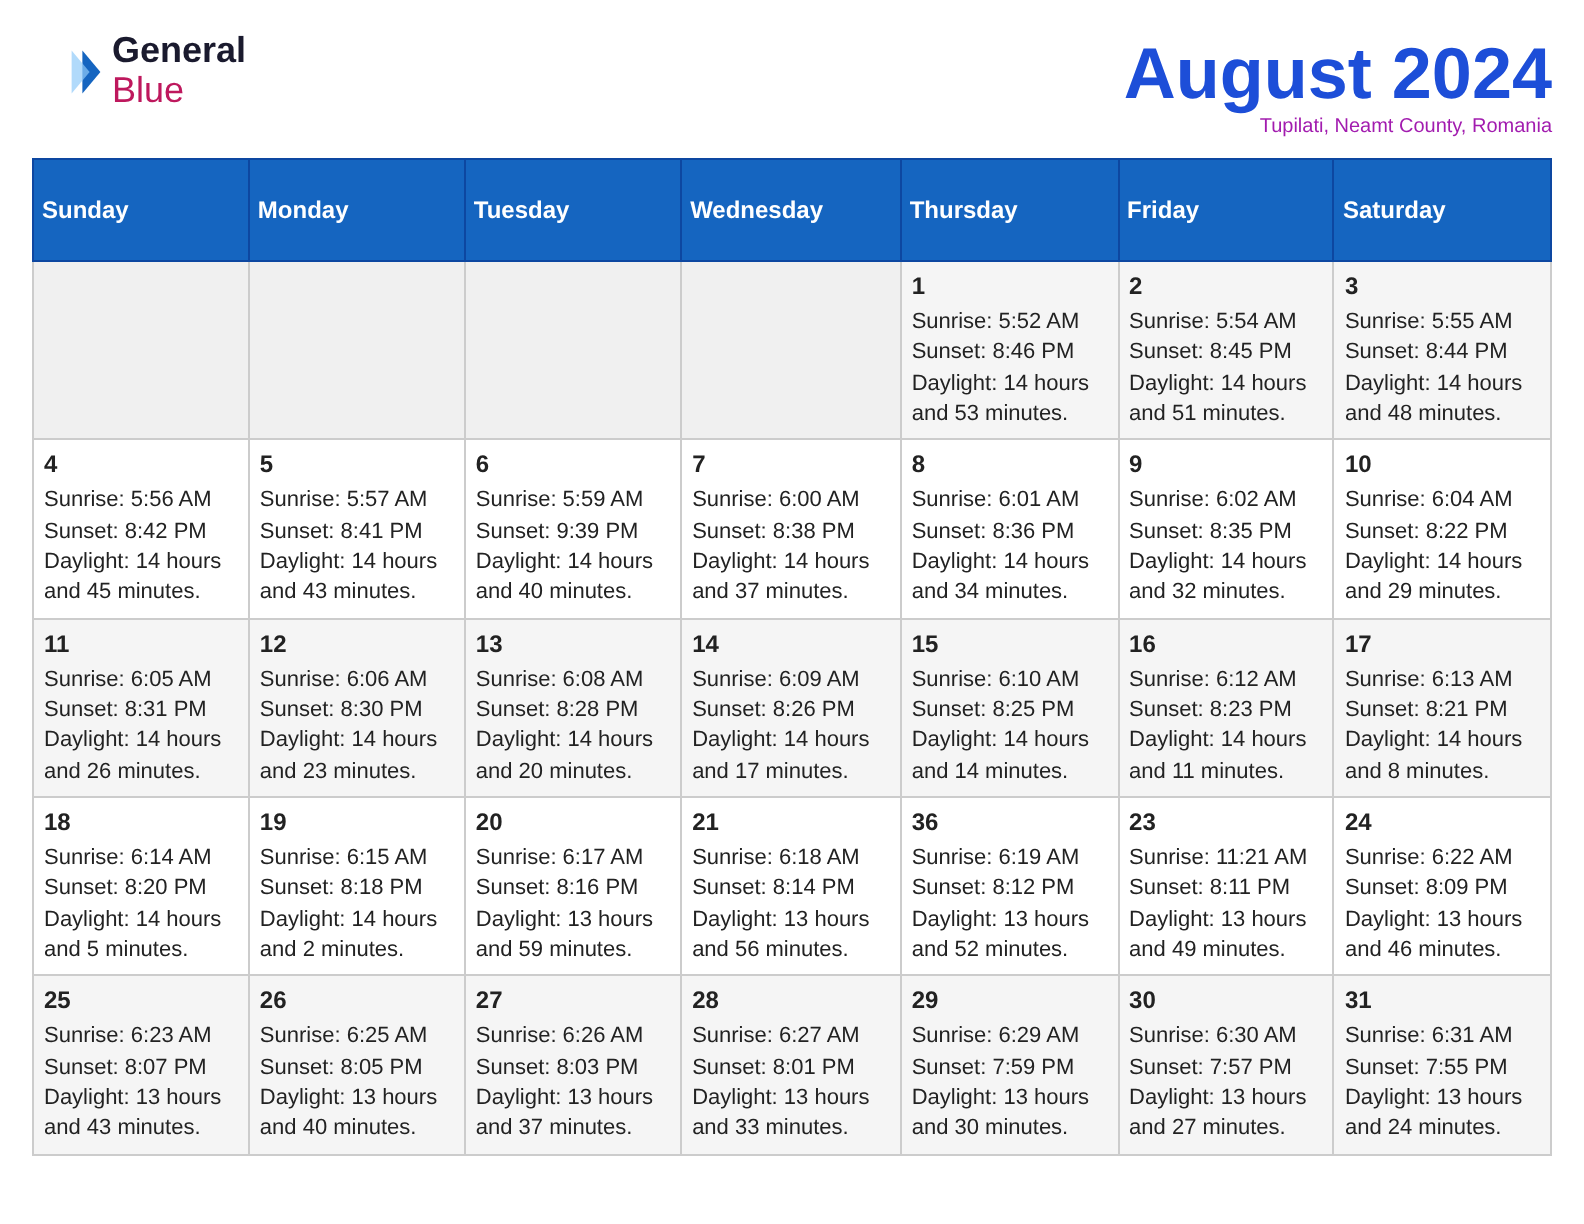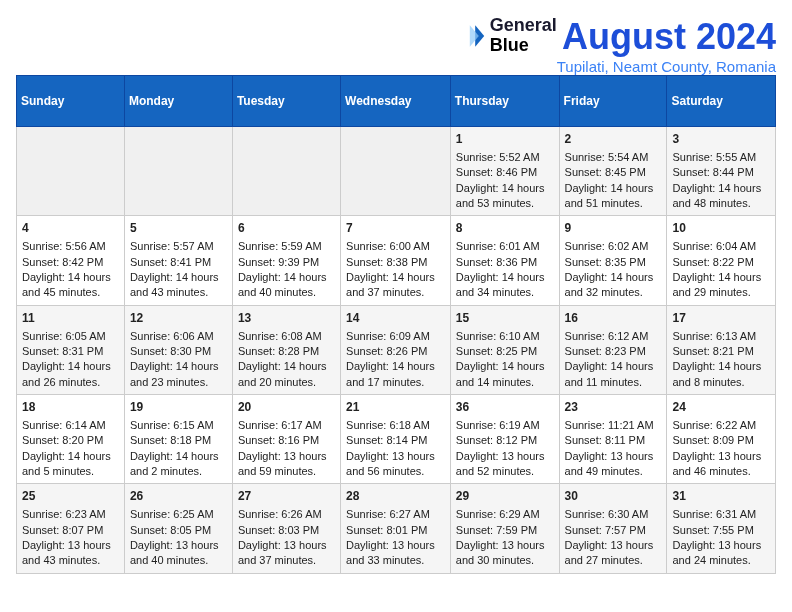--- a/index.html
+++ b/index.html
@@ -5,22 +5,23 @@
     * { box-sizing: border-box; margin: 0; padding: 0; }
     body {
       font-family: Arial, sans-serif;
       background: #fff;
       width: 792px;
       min-height: 612px;
       padding: 16px;
     }
     .header {
       display: flex;
-      justify-content: flex-end;
+      justify-content: space-between;
       align-items: flex-start;
+      margin-bottom: 10px;
     }
     .logo {
       display: flex;
       flex-direction: column;
       align-items: flex-start;
     }
     .logo-icon {
       width: 36px;
       height: 36px;
     }
@@ -31,22 +32,22 @@
     }
     .title-block {
       text-align: right;
     }
     .title-block h1 {
       font-size: 36px;
       font-weight: bold;
       color: #1d4ed8;
     }
     .title-block h2 {
-      font-size: 15px;
-      color: #3b82f6;
+      font-size: 10px;
+      color: #a21caf;
       font-weight: normal;
     }
     .calendar {
       width: 100%;
       border-collapse: collapse;
       font-size: 11px;
     }
     .calendar thead tr th {
       background-color: #1565c0;
       color: #fff;
@@ -87,21 +88,21 @@
 
 <div class="header">
   <div class="logo">
     <div class="logo-row">
       <svg class="logo-icon" viewBox="0 0 40 40">
         <polygon points="28,8 38,20 28,32" fill="#1565c0"></polygon>
         <polygon points="22,8 32,20 22,32" fill="#90caf9" opacity="0.7"></polygon>
       </svg>
       <div>
         <span style="font-size:18px;font-weight:bold;color:#1a1a2e;display:block;line-height:1.1;">General</span>
-        <span style="font-size:18px;font-weight:bold;color:#000000;display:block;line-height:1.1;">Blue</span>
+        <span style="font-size:18px;font-weight:normal;color:#be185d;display:block;line-height:1.1;">Blue</span>
       </div>
     </div>
   </div>
   <div class="title-block">
     <h1>August 2024</h1>
     <h2>Tupilati, Neamt County, Romania</h2>
   </div>
 </div>
 
 <table class="calendar">

